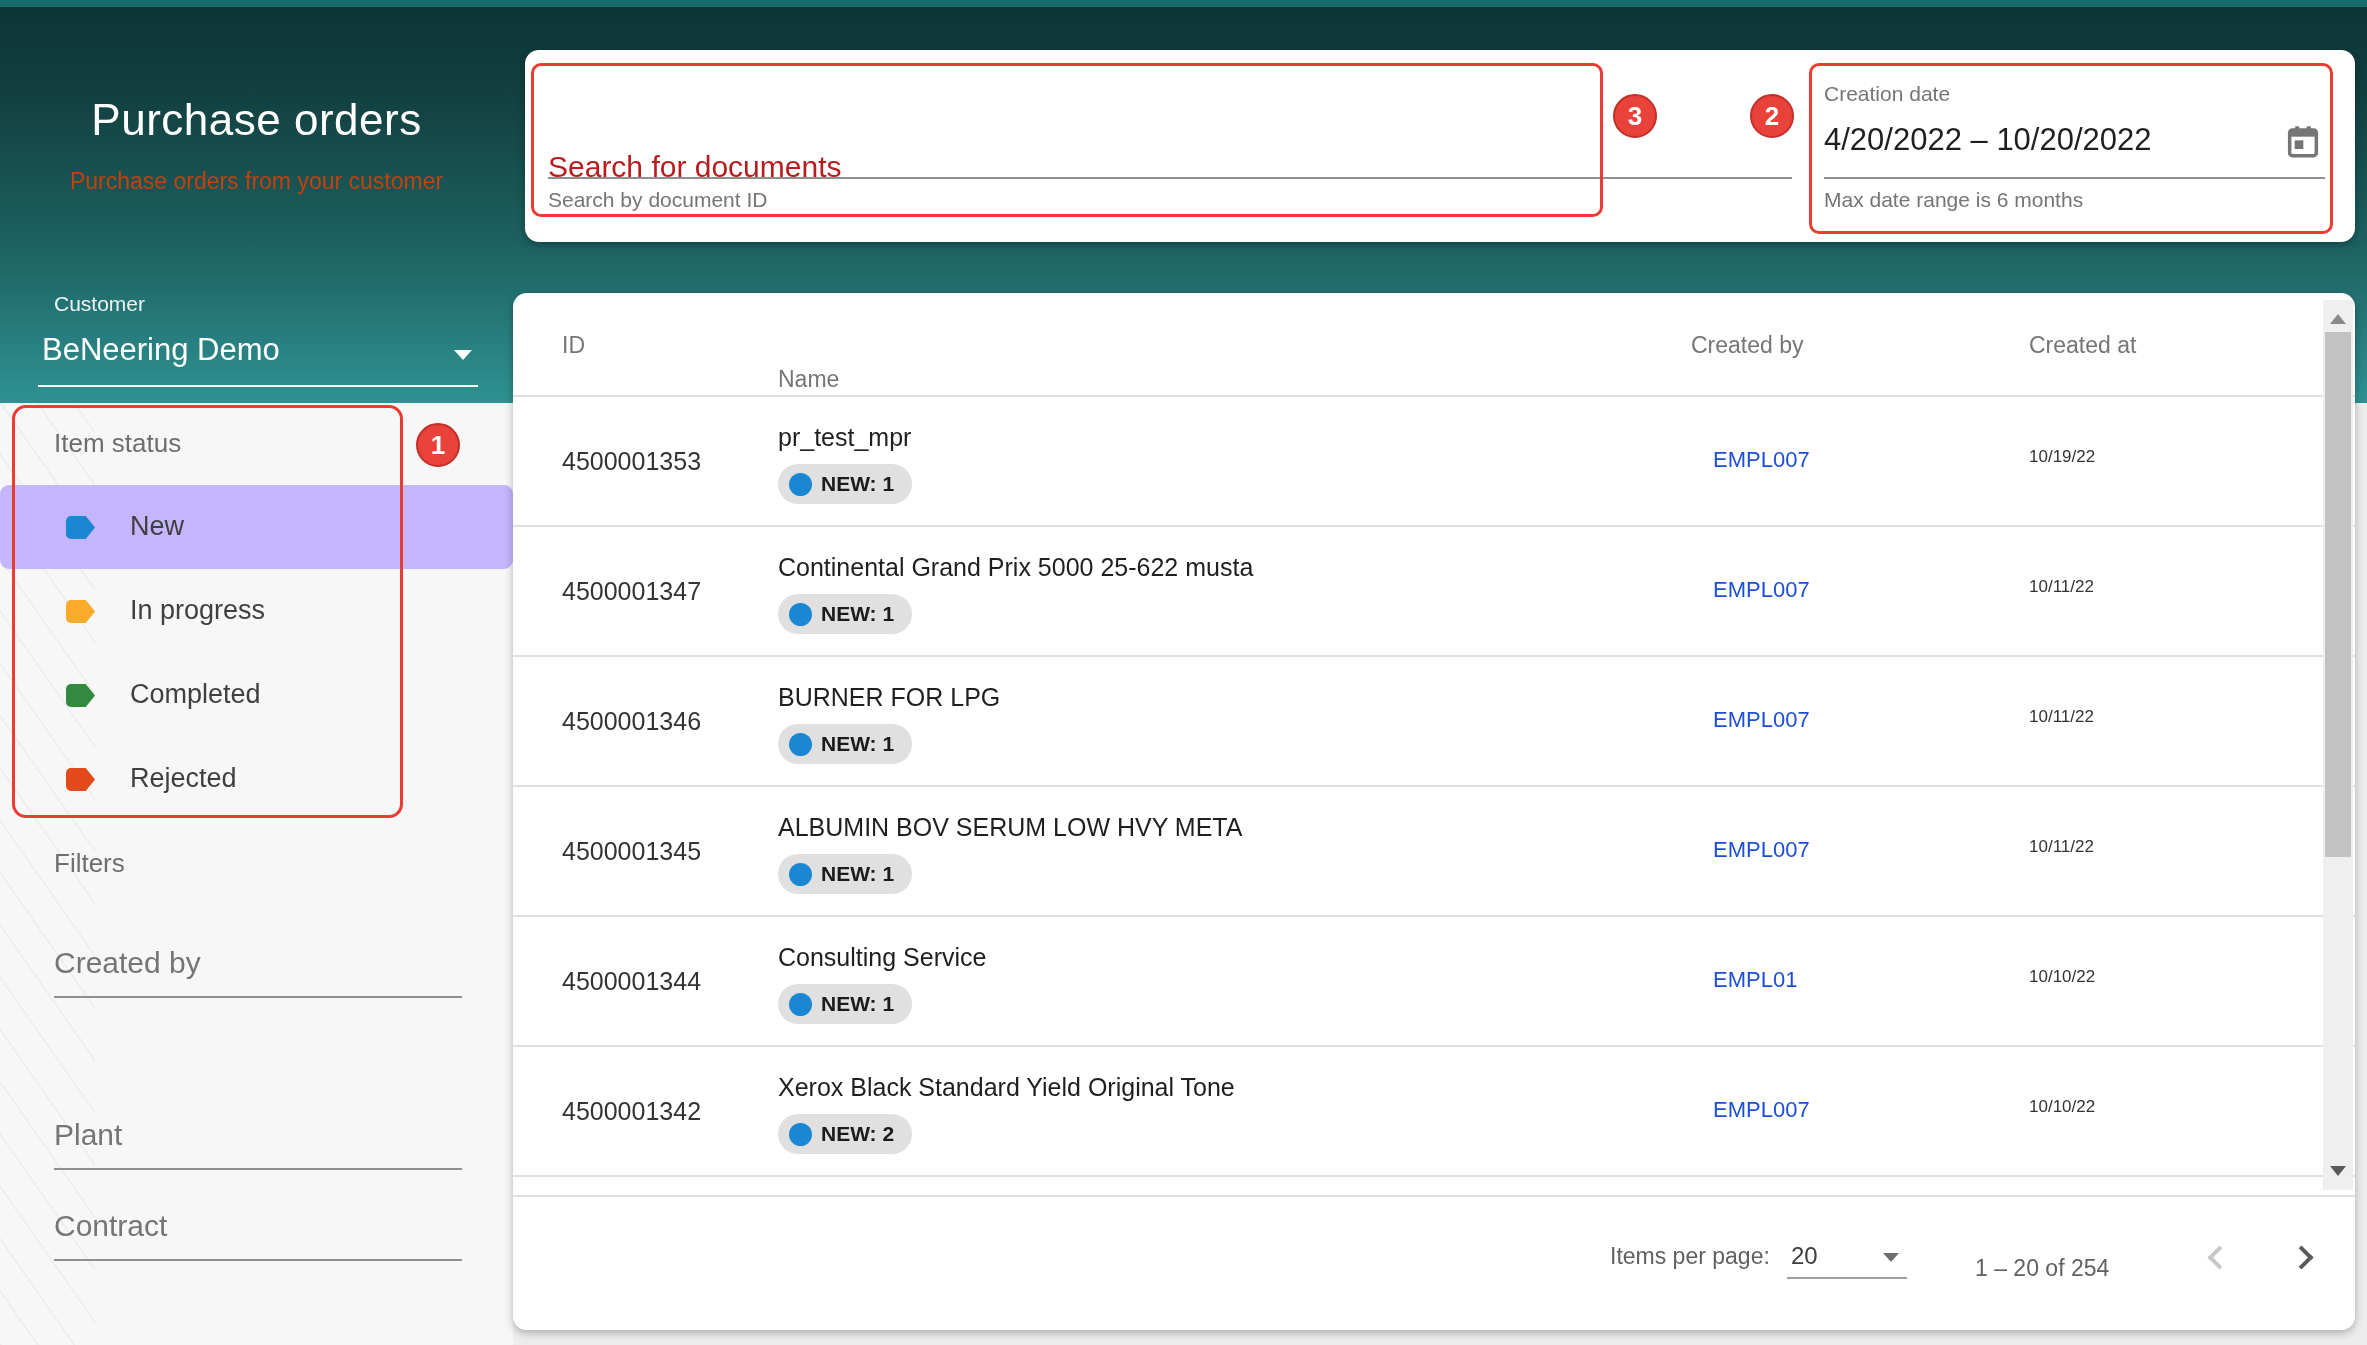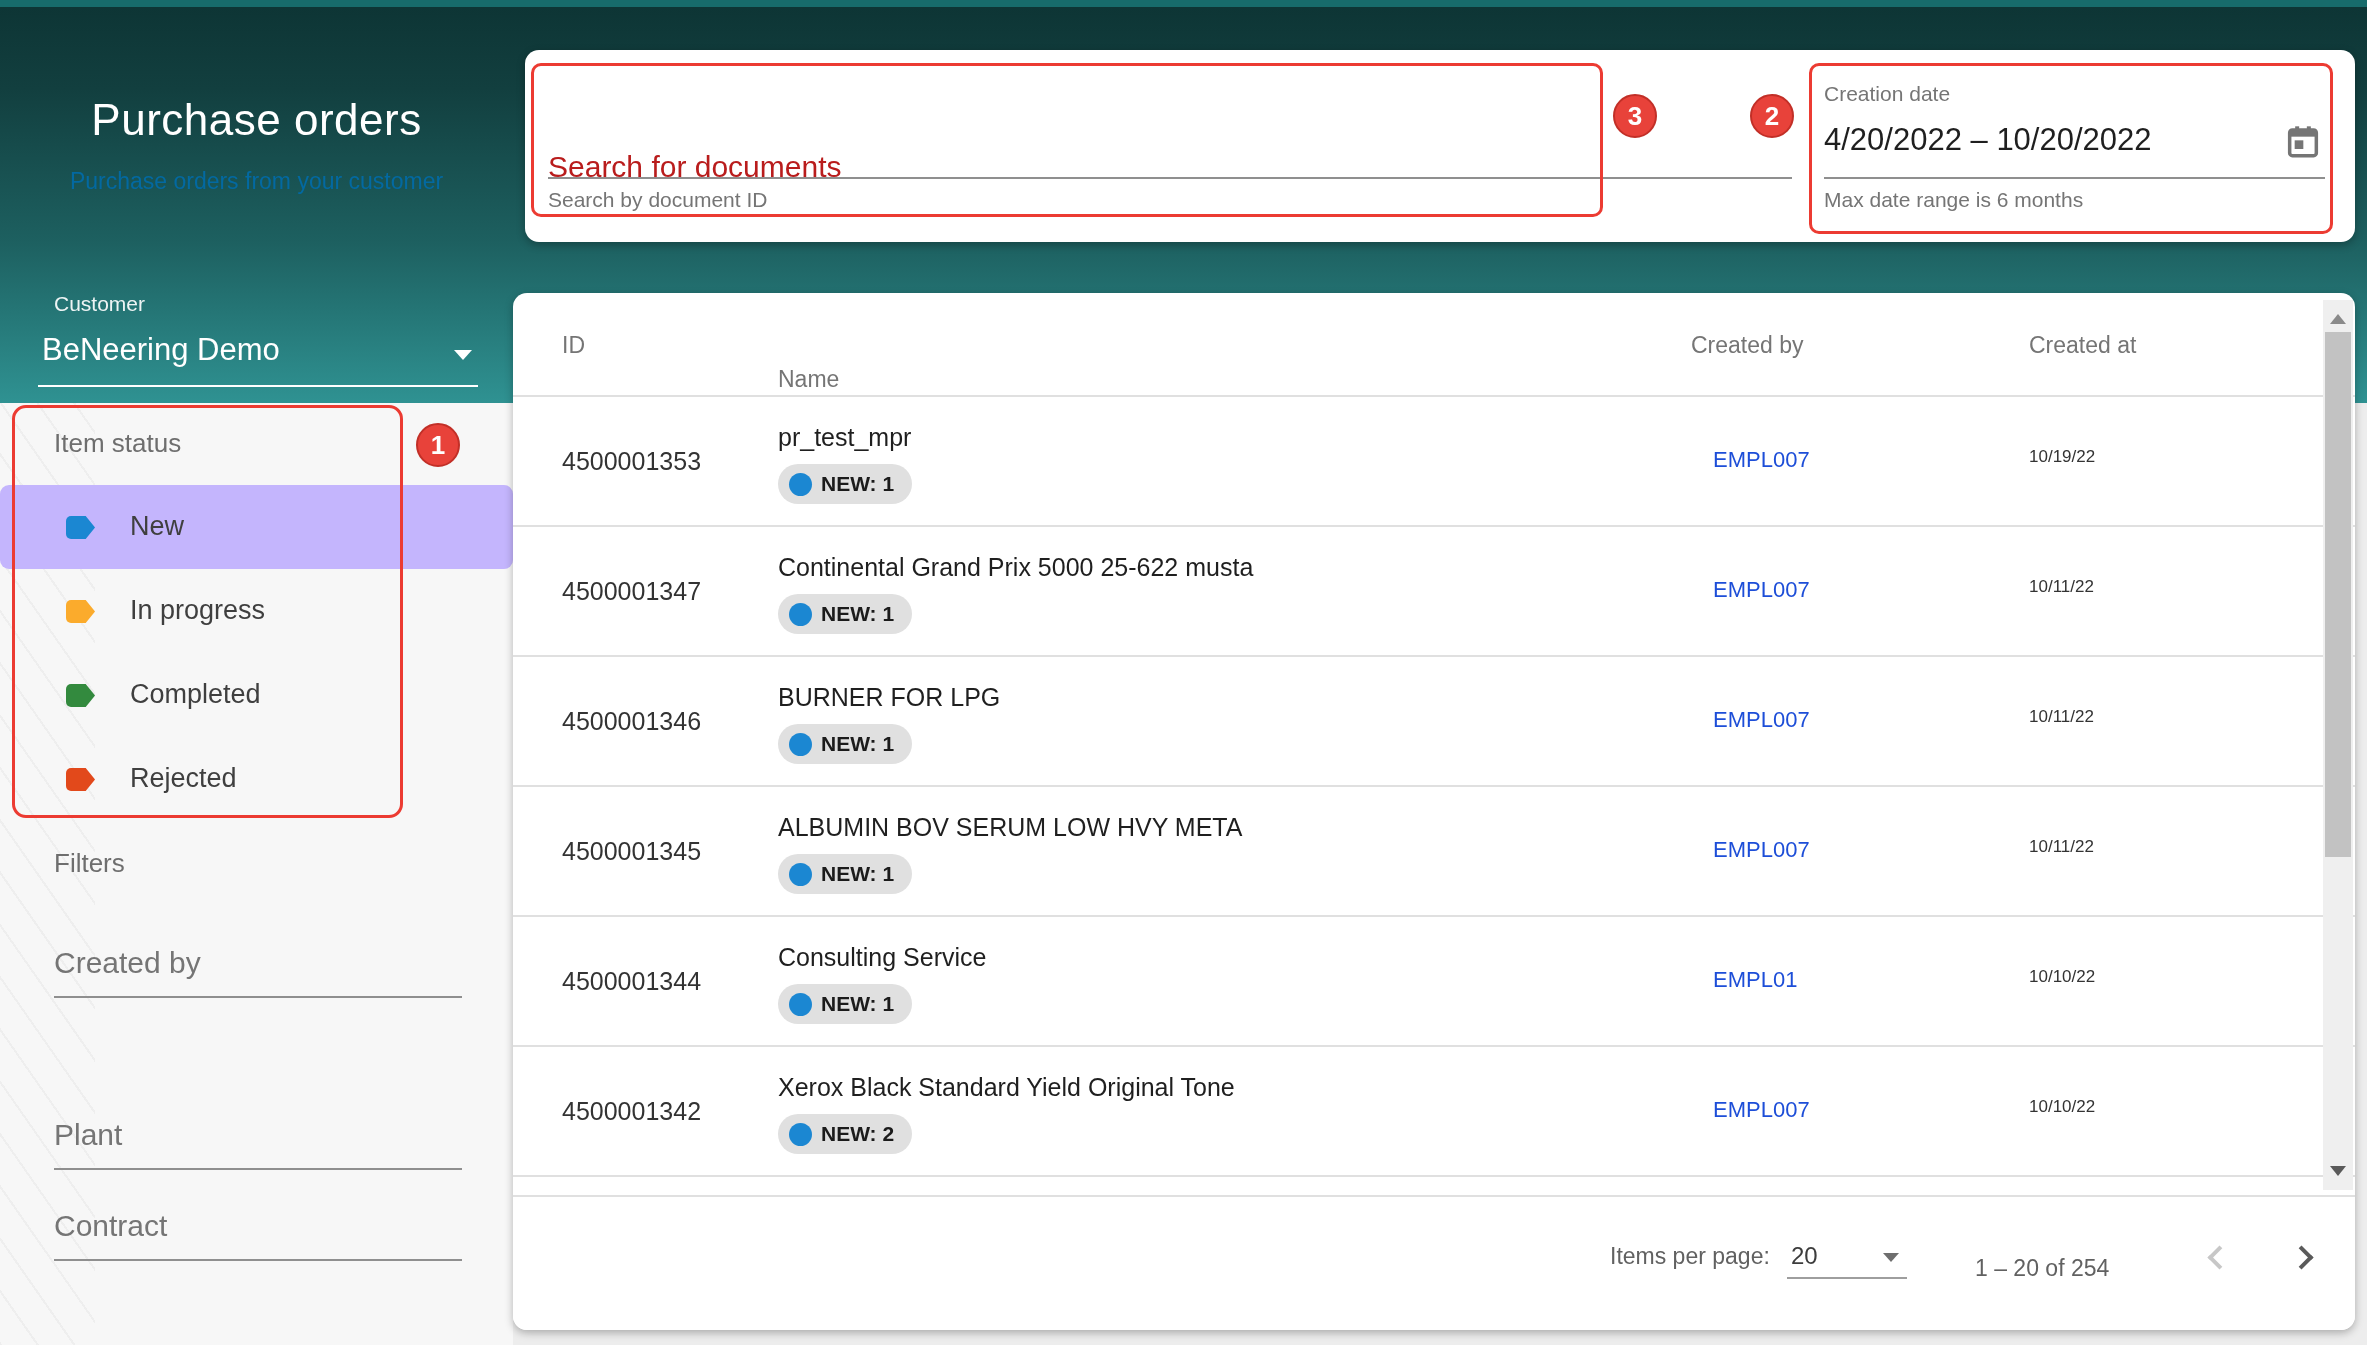--- a/index.html
+++ b/index.html
@@ -10,21 +10,21 @@
   .teal-bg{position:absolute;left:0;top:0;width:2367px;height:403px;
     background:linear-gradient(180deg,#0d3434 0%,#123f3f 22%,#1d6060 60%,#2f9292 100%);}
   .top-strip{position:absolute;left:0;top:0;width:2367px;height:7px;background:#176b6b;}
 
   
   .sidebar-lower{position:absolute;left:0;top:403px;width:513px;height:942px;background:#f7f7f7;}
   .sidebar-texture{position:absolute;left:0;top:0;width:95px;height:100%;
     background:repeating-linear-gradient(55deg,rgba(0,0,0,0.035) 0 2px,transparent 2px 30px);pointer-events:none;}
   .app-title{position:absolute;left:0;top:95px;width:513px;text-align:center;color:#ffffff;
     font-size:44px;font-weight:500;letter-spacing:.5px;}
-  .app-subtitle{position:absolute;left:0;top:168px;width:513px;text-align:center;color:#0369a1;font-size:23px;}
+  .app-subtitle{position:absolute;left:0;top:168px;width:513px;text-align:center;color:#c2410c;font-size:23px;}
   .customer-label{position:absolute;left:54px;top:292px;color:rgba(255,255,255,.92);font-size:21px;}
   .customer-select{position:absolute;left:38px;top:322px;width:440px;height:63px;cursor:pointer;}
   .customer-value{position:absolute;left:4px;top:10px;color:#ffffff;font-size:31px;}
   .caret-white{position:absolute;right:6px;top:28px;width:0;height:0;
     border-left:9px solid transparent;border-right:9px solid transparent;border-top:10px solid #ffffff;}
   .customer-underline{position:absolute;left:38px;top:385px;width:440px;height:2px;background:#ffffff;}
 
   .status-heading{position:absolute;left:54px;top:428px;font-size:26px;color:#6e6e6e;}
   .status-list{position:absolute;left:0;top:485px;width:513px;}
   .status-item{position:relative;height:84px;width:513px;cursor:pointer;}

